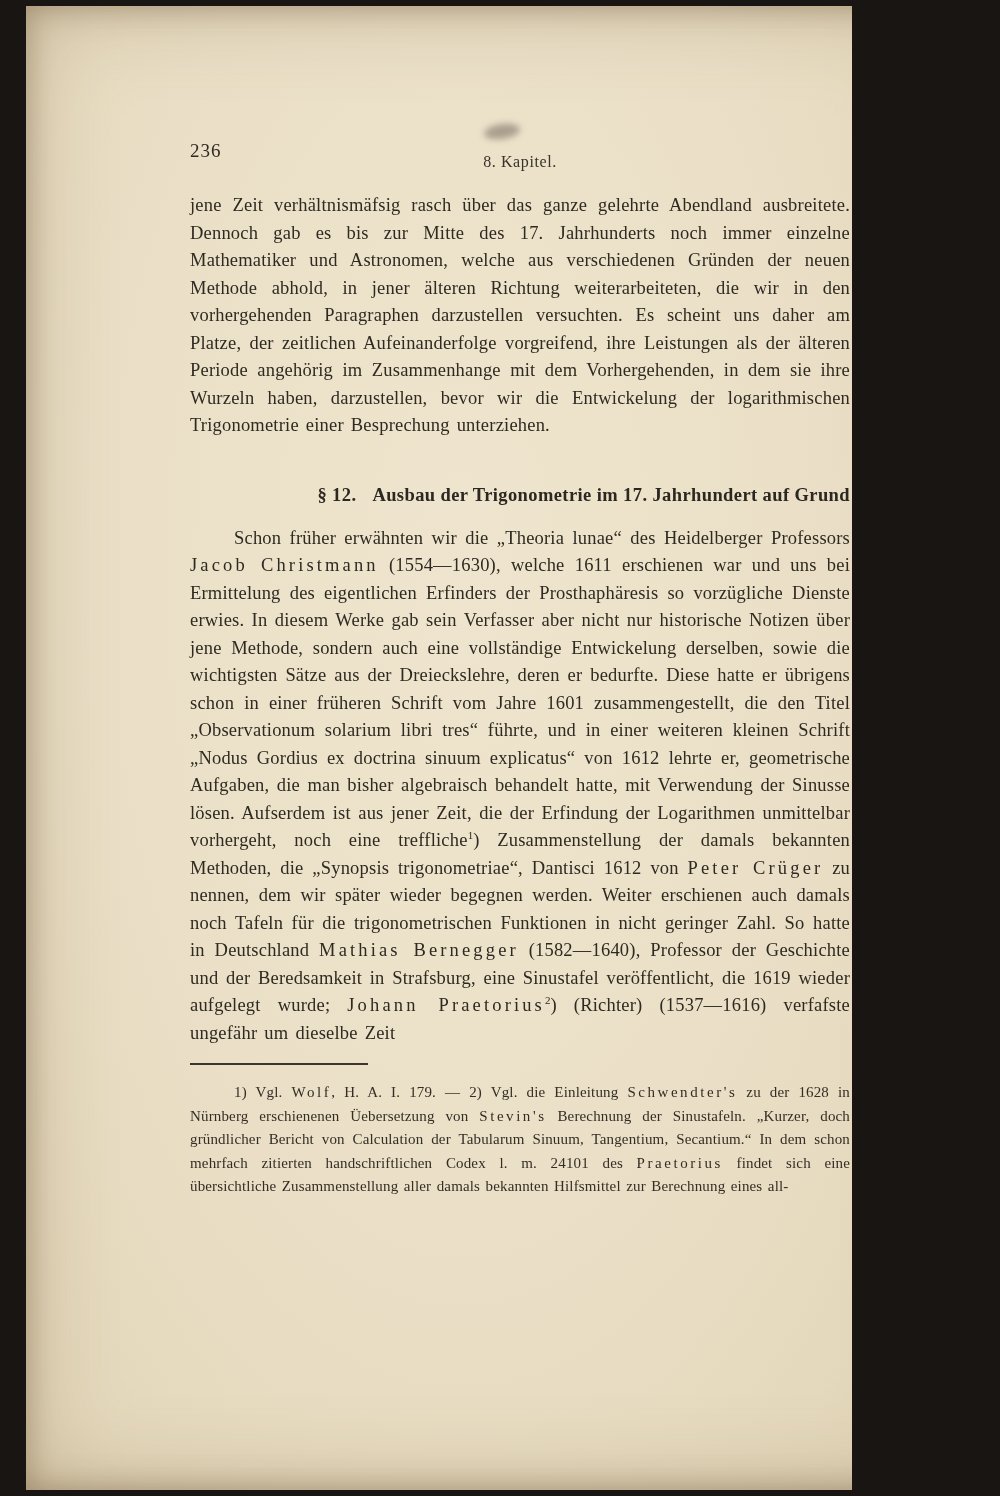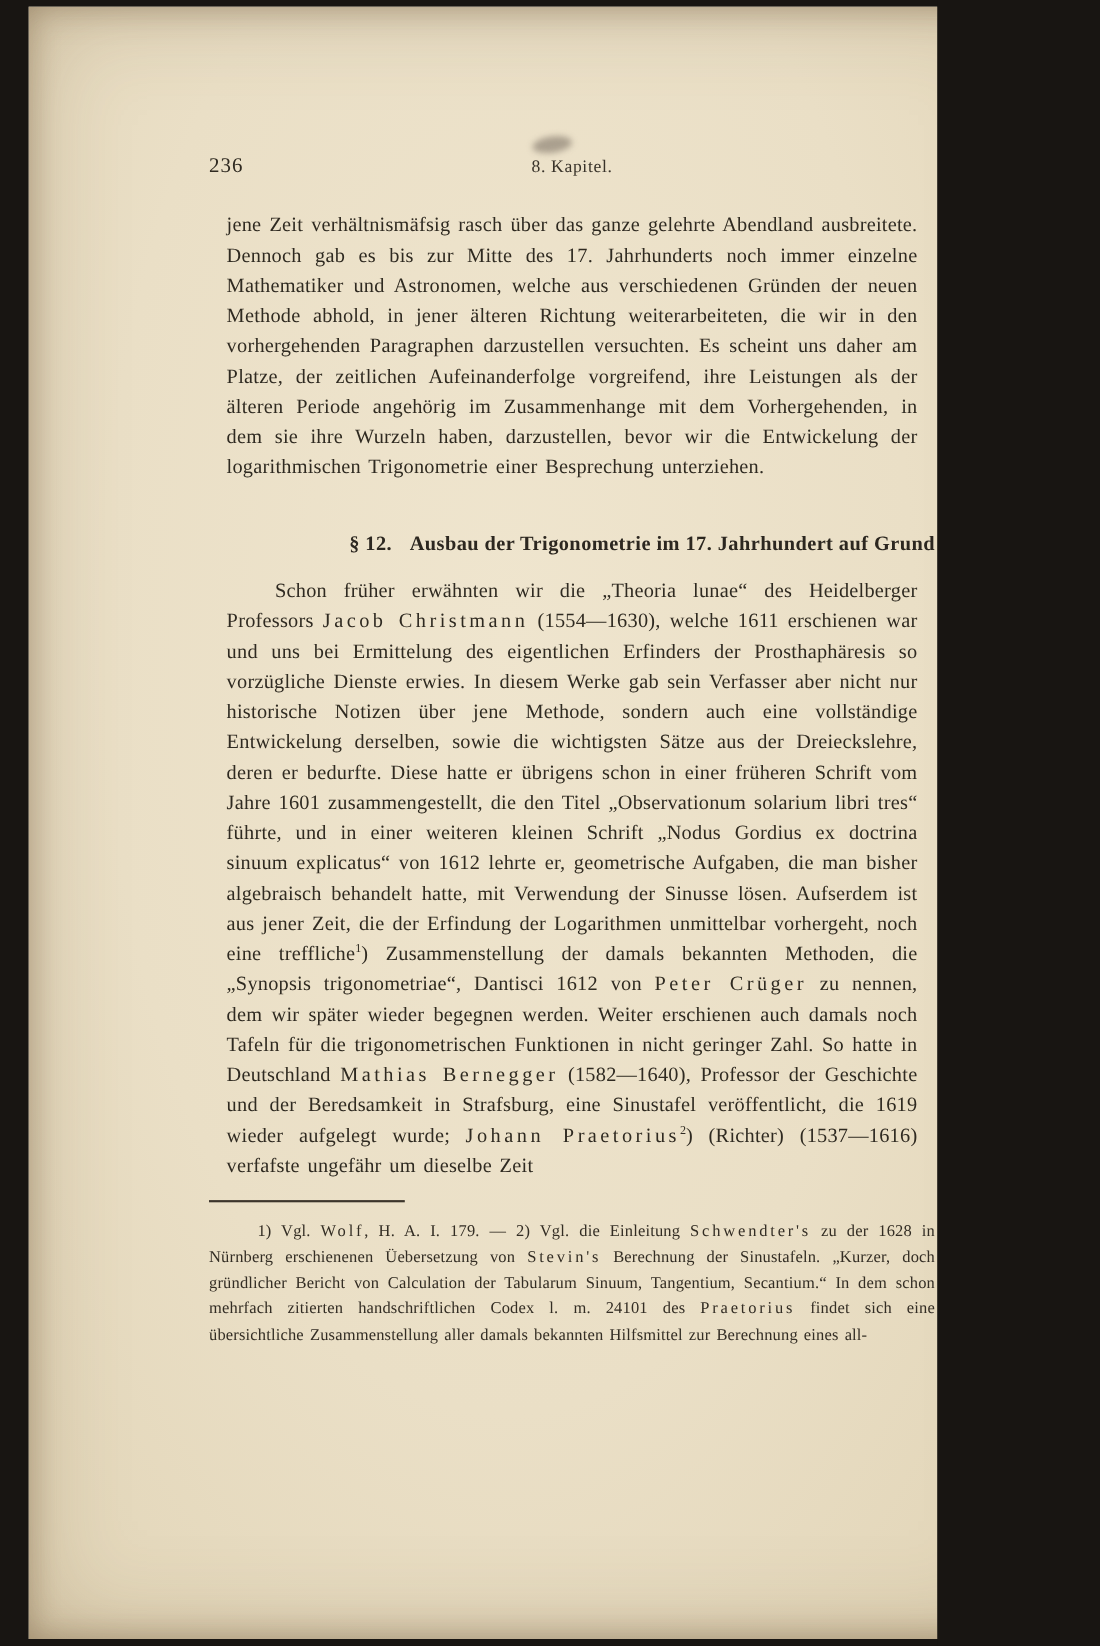--- a/index.html
+++ b/index.html
@@ -38,25 +38,25 @@
     color:#2f2a21;
   }
   .head{
     position:relative;height:24px;margin-bottom:28px;
   }
   .pagenum{
     position:absolute;left:0;top:0;
     font-size:19px;letter-spacing:1px;
   }
   .chapter{
-    position:absolute;left:0;right:0;top:3px;text-align:center;
+    position:absolute;left:0;right:0;top:13px;text-align:center;
     font-size:16px;letter-spacing:.6px;color:#39332a;
   }
   .body-para{
-    margin:16px;
+    margin:0;
     font-size:18.5px;line-height:27.5px;
     text-align:justify;
     letter-spacing:.2px;word-spacing:2.2px;
     hyphens:auto;-webkit-hyphens:auto;
   }
   .indented{text-indent:44px;}
   .section-head{
     margin:42px 0 16px 0;
     text-align:right;
     font-weight:bold;

